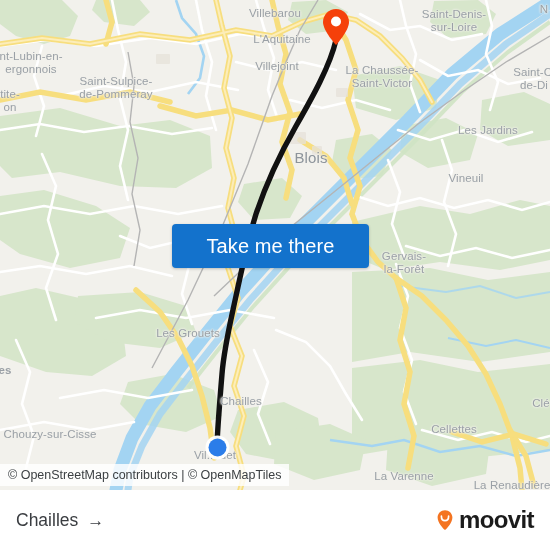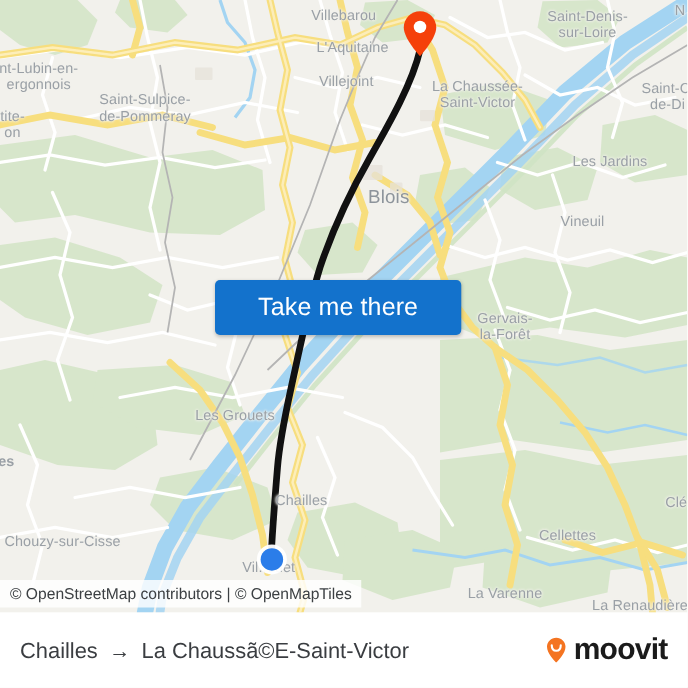--- a/index.html
+++ b/index.html
@@ -251,21 +251,21 @@
         <rect x="312" y="146" width="10" height="9" rx="1"></rect>
         <rect x="156" y="54" width="14" height="10" rx="1"></rect>
         <rect x="336" y="88" width="12" height="9" rx="1"></rect>
       </g>
 
       <path d="M336,40 C330,66 312,98 296,126 C280,154 266,184 256,214 C248,240 242,268 236,296
                C230,324 224,348 222,374 C220,398 218,422 217,444" fill="none" stroke="#111111" stroke-width="5.4" stroke-linecap="round"></path>
     </svg>
 
     <div class="map-label" style="left:275px; top:13px;">Villebarou</div>
-    <div class="map-label" style="left:454px; top:20px;margin-left:16px;">Saint-Denis-
+    <div class="map-label" style="left:454px; top:20px;">Saint-Denis-
 sur-Loire</div>
     <div class="map-label" style="left:544px; top:9px;">N</div>
     <div class="map-label" style="left:282px; top:39px;">L'Aquitaine</div>
     <div class="map-label" style="left:534px; top:78px;">Saint-Cl
 de-Di</div>
     <div class="map-label" style="left:382px; top:76px;">La Chaussée-
 Saint-Victor</div>
     <div class="map-label" style="left:277px; top:66px;">Villejoint</div>
     <div class="map-label" style="left:116px; top:87px;">Saint-Sulpice-
 de-Pommeray</div>
@@ -302,21 +302,20 @@
 
     <div id="attribution">
       <span>© OpenStreetMap contributors | © OpenMapTiles</span>
     </div>
   </div>
 
   <div id="footer">
     <div id="route-summary">
       <span>Chailles</span>
       <span id="route-arrow">→</span>
-      <span>La Chaussã©E-Saint-Victor</span>
     </div>
     <div id="brand-logo">
       <svg width="24" height="24" viewBox="0 0 24 24">
         <path d="M12,2.2 C16.1,2.2 19.4,5.4 19.4,9.4 C19.4,14.6 13.6,20.6 12.4,21.7 C12.2,21.9 11.8,21.9 11.6,21.7 C10.4,20.6 4.6,14.6 4.6,9.4 C4.6,5.4 7.9,2.2 12,2.2 Z" fill="#f47421"></path>
         <path d="M8.4,8.2 C8.4,11.0 9.9,12.6 12,12.6 C14.1,12.6 15.6,11.0 15.6,8.2" fill="none" stroke="#ffffff" stroke-width="1.7" stroke-linecap="round"></path>
       </svg>
       <span id="brand-name">moovit</span>
     </div>
   </div>
 

